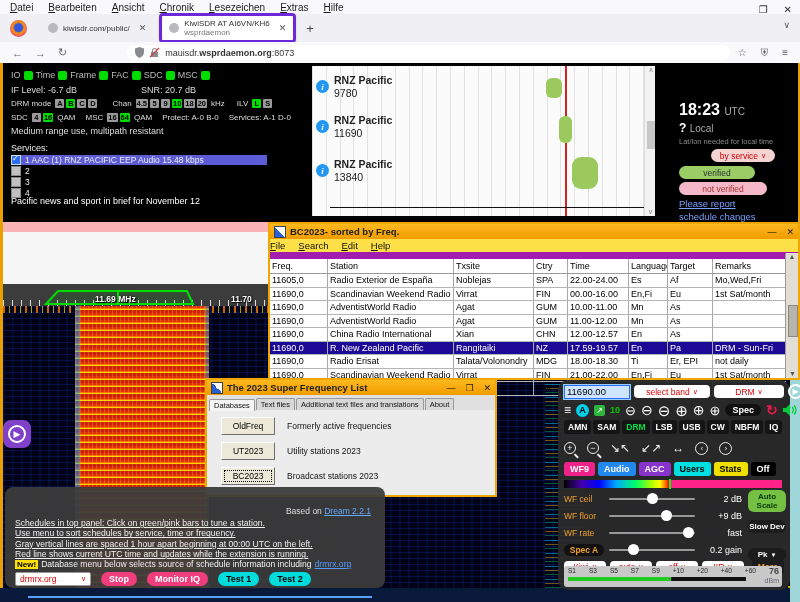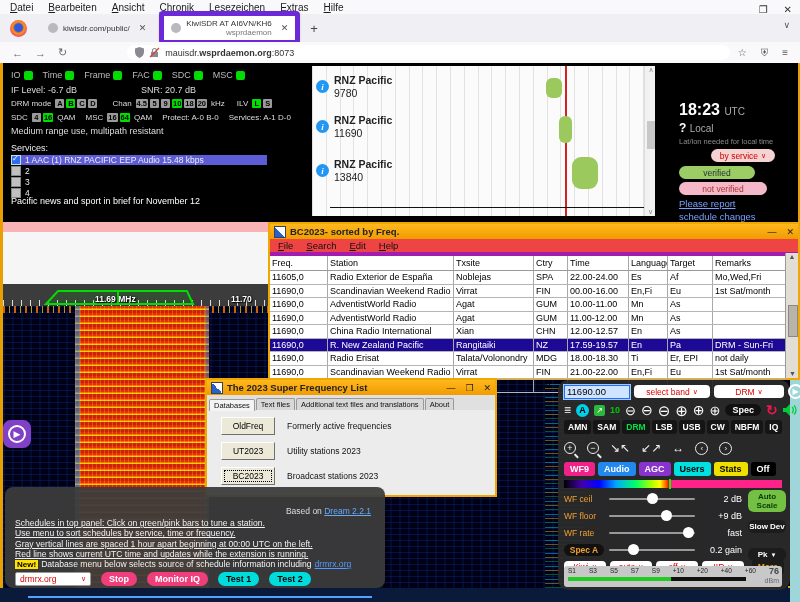--- a/index.html
+++ b/index.html
@@ -11,21 +11,21 @@
   
   #menubar{left:0;top:0;width:800px;height:14px;background:#f9f9fb;display:flex;gap:15px;
            align-items:center;padding-left:10px;font-size:10px;color:#1b1b1b;}
   .u1{display:inline-block;}
   .u1::first-letter{text-decoration:underline;}
   #tabbar{left:0;top:14px;width:800px;height:28px;background:#f0f0f4;display:flex;align-items:center;}
   .fficon{width:17px;height:17px;border-radius:50%;margin:0 14px 0 10px;
           background:radial-gradient(circle at 50% 45%,#3355dd 0 30%,#ff9500 45%,#e8418a 75%,#7b2fbf 100%);}
   .tab{height:24px;display:flex;align-items:center;gap:5px;padding:0 7px;border-radius:4px;
        font-size:8px;color:#333;max-width:175px;}
-  .tab.active{background:#fff;border:5px solid #6d28d9;box-shadow:0 1px 2px rgba(0,0,0,.15);text-align:right;}
+  .tab.active{background:#fff;border:3px solid #6d28d9;box-shadow:0 1px 2px rgba(0,0,0,.15);}
   .favicon{width:10px;height:10px;border-radius:50%;background:#b9b9bf;flex:0 0 auto;}
   .tabclose{color:#555;font-size:9px;margin-left:4px;}
   .tab2lines{line-height:9px;}
   .tab2lines .sub{color:#777;}
   .newtab{font-size:13px;color:#444;margin-left:10px;}
   .wctrl{position:absolute;top:4px;right:8px;display:flex;gap:16px;font-size:10px;color:#333;}
   .alltabs{position:absolute;top:20px;right:10px;font-size:9px;color:#555;}
   #urlbar{left:0;top:42px;width:800px;height:21px;background:#f9f9fb;display:flex;align-items:center;
           border-bottom:1px solid #111;}
   .navic{color:#666;font-size:11px;margin-left:12px;}
@@ -33,21 +33,21 @@
             display:flex;align-items:center;gap:5px;padding:0 8px;font-size:9px;color:#333;}
   .urlfield b{font-weight:700;}
   .baricons{display:flex;gap:14px;margin-right:12px;font-size:10px;color:#555;}
 
   
   #pageframe{left:0;top:63px;width:800px;height:525px;background:#000;
              border-left:3px solid #e8a000;border-right:2px solid #e8a000;border-bottom:2px solid #e8a000;box-sizing:border-box;}
 
   
   #drmpanel{left:3px;top:63px;width:297px;height:159px;background:#000;color:#ddd;font-size:9px;}
-  .ind{display:flex;align-items:center;margin-right:7px;}
+  .ind{display:flex;align-items:center;}
   .ind-label{color:#bbb;}
   .led{width:9px;height:9px;background:#00dd00;border-radius:2px;margin-left:3px;}
   .box{display:inline-block;min-width:7px;text-align:center;padding:0 1px;margin:0 1px;
        background:#9a9a9a;color:#000;font-size:7.5px;font-weight:700;border-radius:1px;line-height:9px;}
   .box.on{background:#00dd00;}
   .stline{position:absolute;left:8px;white-space:nowrap;display:flex;align-items:center;gap:3px;}
   .grp{display:flex;align-items:center;}
   .svc-row{display:flex;align-items:center;gap:4px;height:10px;margin:1px 0 1px 8px;color:#eee;font-size:8.5px;}
   .svc-box{width:8px;height:8px;background:#c0c0c0;border:1px solid #888;flex:0 0 auto;position:relative;}
   .svc-row.sel{background:#5c5cd6;width:256px;}
@@ -114,22 +114,22 @@
   .blueline{left:28px;top:8px;width:344px;height:2px;background:#5aa0ff;}
 
   
   #bcwin{left:268px;top:222px;width:532px;height:158px;background:#fff;border:2px solid #f0a800;
          box-sizing:border-box;font-size:9px;color:#000;}
   .titlebar{height:15px;background:linear-gradient(#ffb81e,#f09c00);display:flex;align-items:center;
             padding:0 4px;gap:4px;color:#222;font-weight:700;font-size:9.5px;}
   .winicon{width:10px;height:10px;background:
      linear-gradient(45deg,#2a5fd0 0 50%,#fff 50% 100%);border:1px solid #345;flex:0 0 auto;}
   .tbtns{margin-left:auto;display:flex;gap:10px;font-weight:400;font-size:9px;color:#222;}
-  .menurow{height:13px;background:#ef4444;display:flex;gap:13px;align-items:center;
-           padding-left:8px;font-size:9.5px;color:#111;border-bottom:4px solid #a21caf;}
+  .menurow{height:13px;background:#fde047;display:flex;gap:13px;align-items:center;
+           padding-left:0;font-size:9.5px;color:#111;border-bottom:7px solid #a21caf;}
   .bc-head,.bc-row{display:flex;height:12.5px;line-height:12.5px;}
   .bc-head{height:14px;line-height:14px;border-bottom:1px solid #999;}
   .bc-c{border-right:1px solid #a8a8a8;padding-left:2px;overflow:hidden;white-space:nowrap;box-sizing:border-box;flex:0 0 auto;}
   .bc-row{border-bottom:1px solid #b5b5b5;}
   .bc-row.selected{background:#1c0a96;color:#fff;}
   .c0{width:58px;font-weight:400;}
   .c1{width:126px;}.c2{width:80px;}.c3{width:34px;}.c4{width:61px;}.c5{width:39px;}.c6{width:45px;}
   .c7{flex:1 1 auto;border-right:none;}
   .bc-head .c0{font-weight:400;}
   #bcscroll{position:absolute;right:0;top:29px;width:12px;bottom:0;background:#e2ded6;border-left:1px solid #999;

